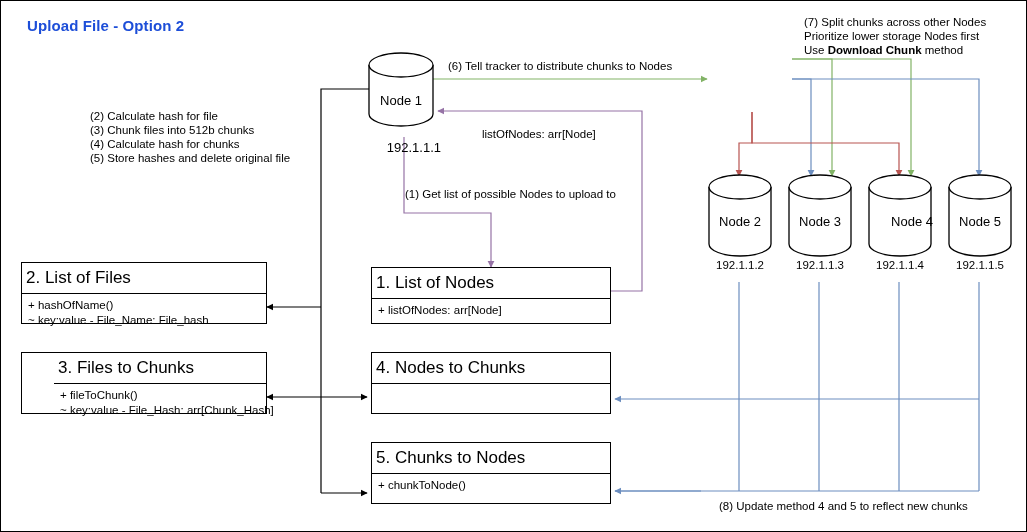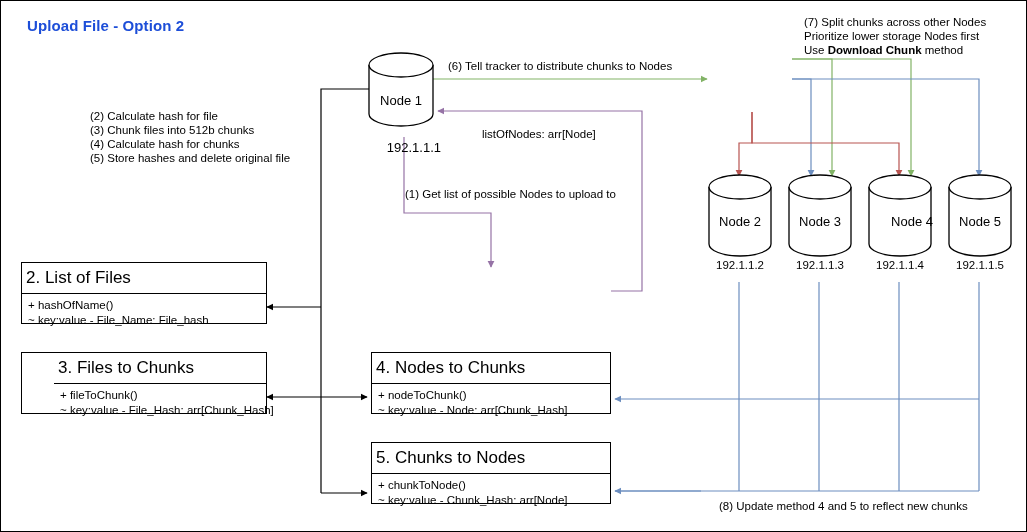--- a/index.html
+++ b/index.html
@@ -170,32 +170,33 @@
   </div>
 
   <div class="ubox" style="left:20px;top:351px;width:246px;height:62px;padding-left:32px;">
     <div class="uhead">3. Files to Chunks</div>
     <div class="ubody">
       <div>+ fileToChunk()</div>
       <div>~ key:value - File_Hash: arr[Chunk_Hash]</div>
     </div>
   </div>
 
+  <div class="ubox" style="left:370px;top:266px;width:240px;height:57px;">
+    <div class="uhead">1. List of Nodes</div>
+    <div class="ubody">
+      <div>+ listOfNodes: arr[Node]</div>
+    </div>
+  </div>
 
   <div class="ubox" style="left:370px;top:351px;width:240px;height:62px;">
     <div class="uhead">4. Nodes to Chunks</div>
-    <div class="ubody">
-      <div>+ nodeToChunk()</div>
-      <div>~ key:value - Node: arr[Chunk_Hash]</div>
-    </div>
   </div>
 
   <div class="ubox" style="left:370px;top:441px;width:240px;height:62px;">
     <div class="uhead">5. Chunks to Nodes</div>
     <div class="ubody">
       <div>+ chunkToNode()</div>
-      <div>~ key:value - Chunk_Hash: arr[Node]</div>
     </div>
   </div>
 
   <div class="abs note" style="left:718px;top:498px;">(8) Update method 4 and 5 to reflect new chunks</div>
 
 </div>
 
 </body></html>

